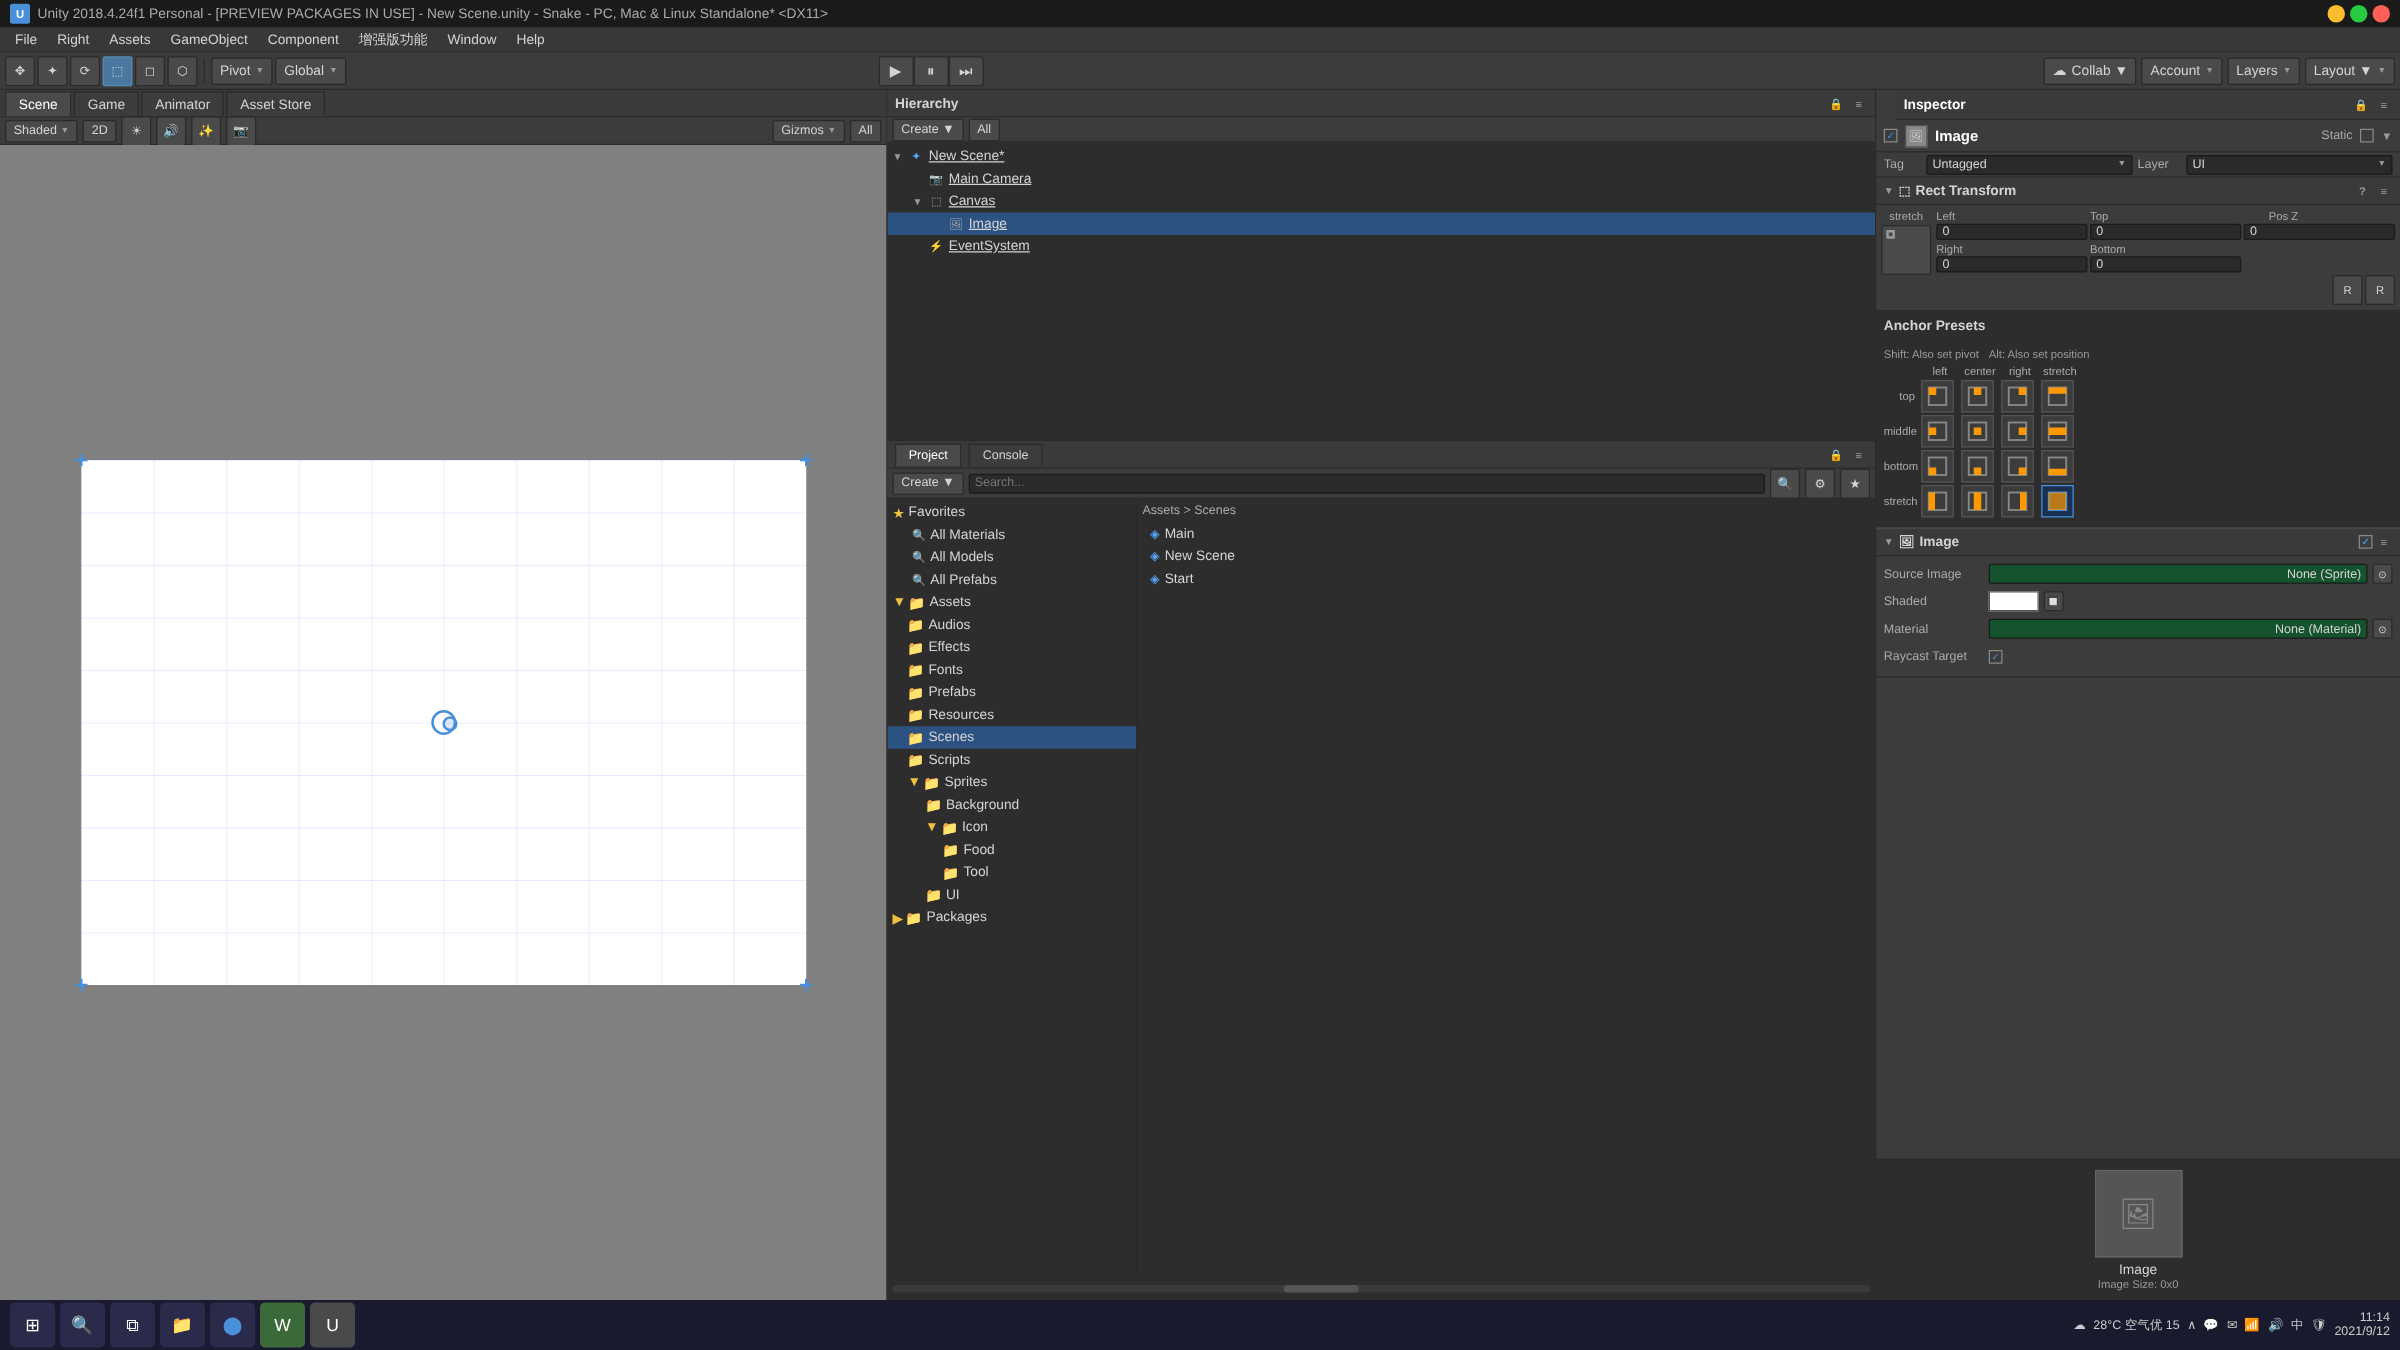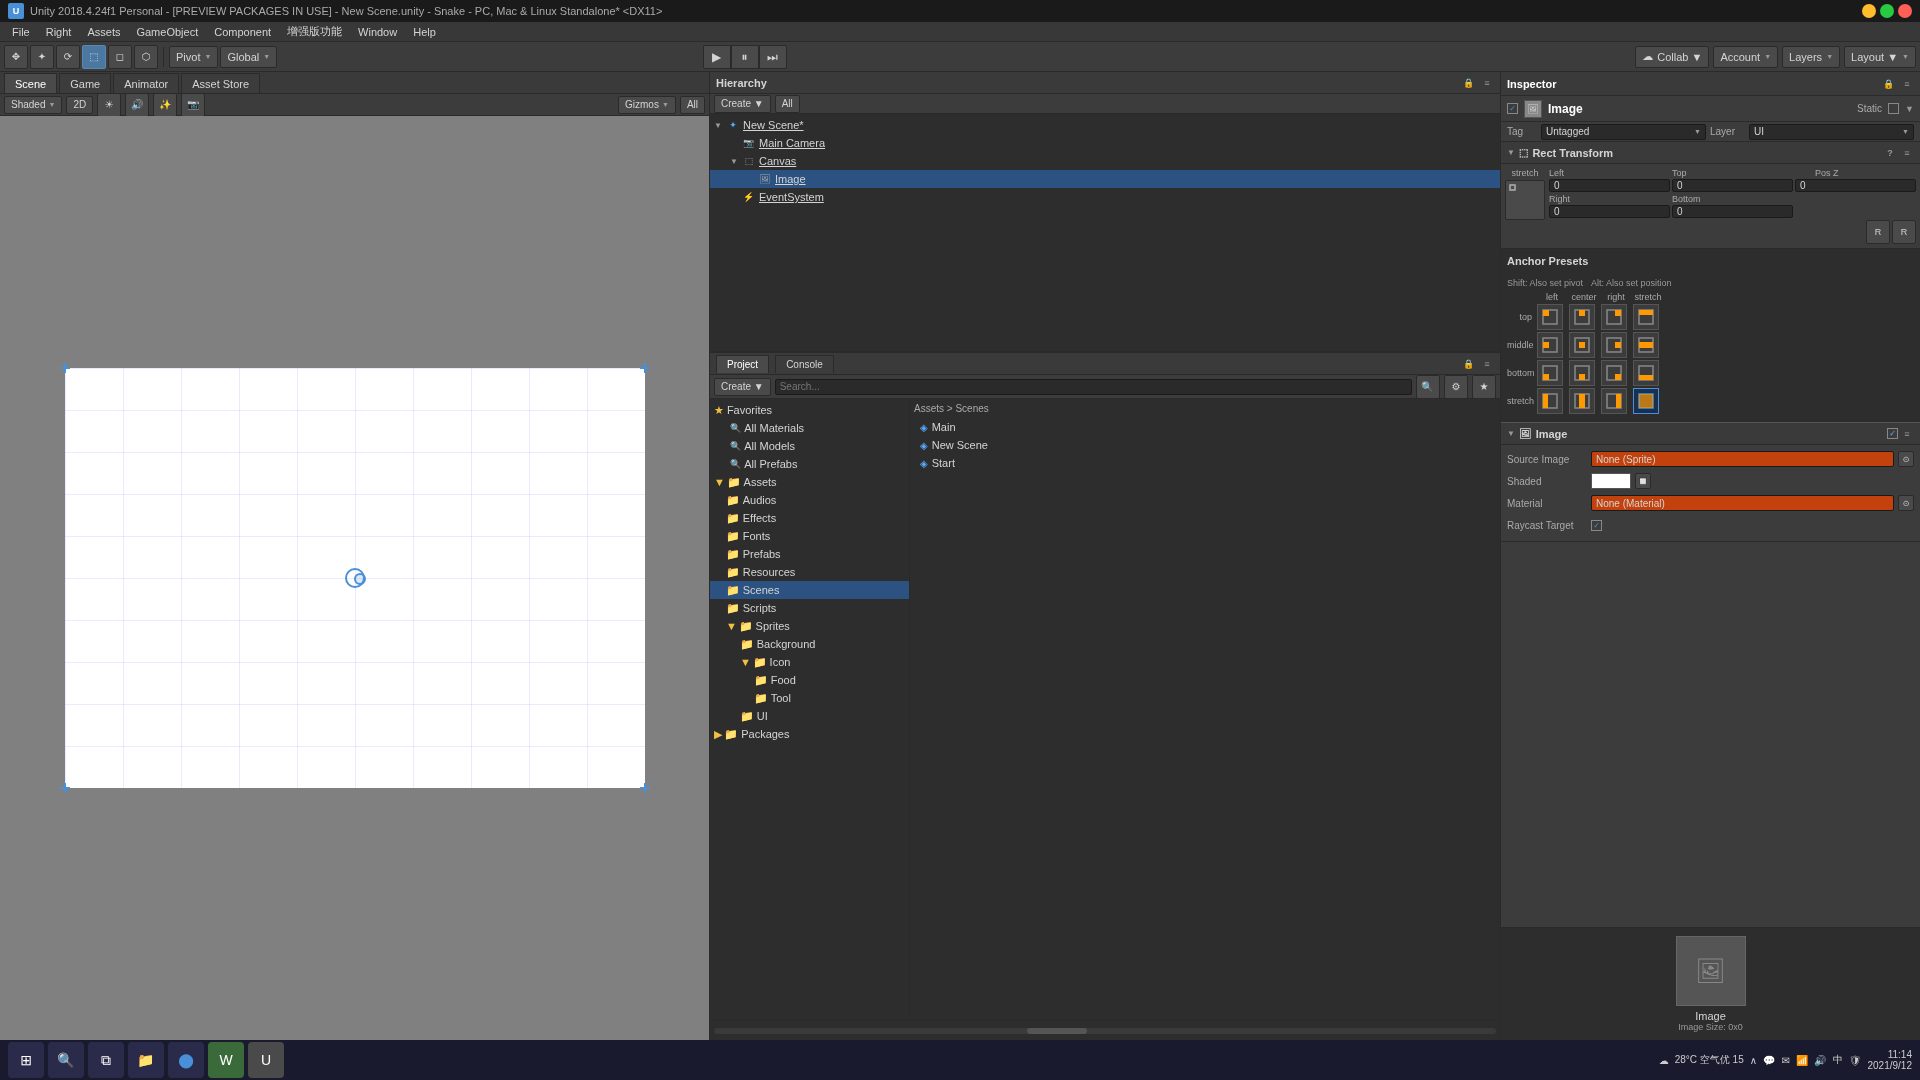--- a/index.html
+++ b/index.html
@@ -391,20 +391,21 @@
       background: #3c3c3c;
     }
     .inspector-header {
       height: 24px;
       background: #3a3a3a;
       display: flex;
       align-items: center;
       padding: 0 6px;
       border-bottom: 1px solid #2a2a2a;
       gap: 6px;
+      margin-left: 16px;
     }
     .rt-field {
       flex: 1;
       height: 16px;
       background: #2a2a2a;
       border: 1px solid #1a1a1a;
       border-radius: 2px;
       padding: 0 4px;
       font-size: 10px;
       color: #d4d4d4;
@@ -439,28 +440,29 @@
       height: 20px;
     }
     .ic-label {
       font-size: 10px;
       color: #aaa;
       width: 80px;
     }
     .ic-value {
       flex: 1;
       height: 16px;
-      background: #c2410c;
+      background: #14532d;
       border: 1px solid #1a1a1a;
       border-radius: 2px;
       padding: 0 4px;
       font-size: 10px;
       color: #d4d4d4;
       display: flex;
       align-items: center;
+      justify-content: flex-end;
     }
     .ic-color-box {
       width: 40px; height: 16px;
       background: white;
       border: 1px solid #555;
       cursor: pointer;
     }
     .ic-small-btn {
       width: 16px; height: 16px;
       background: #4a4a4a;

